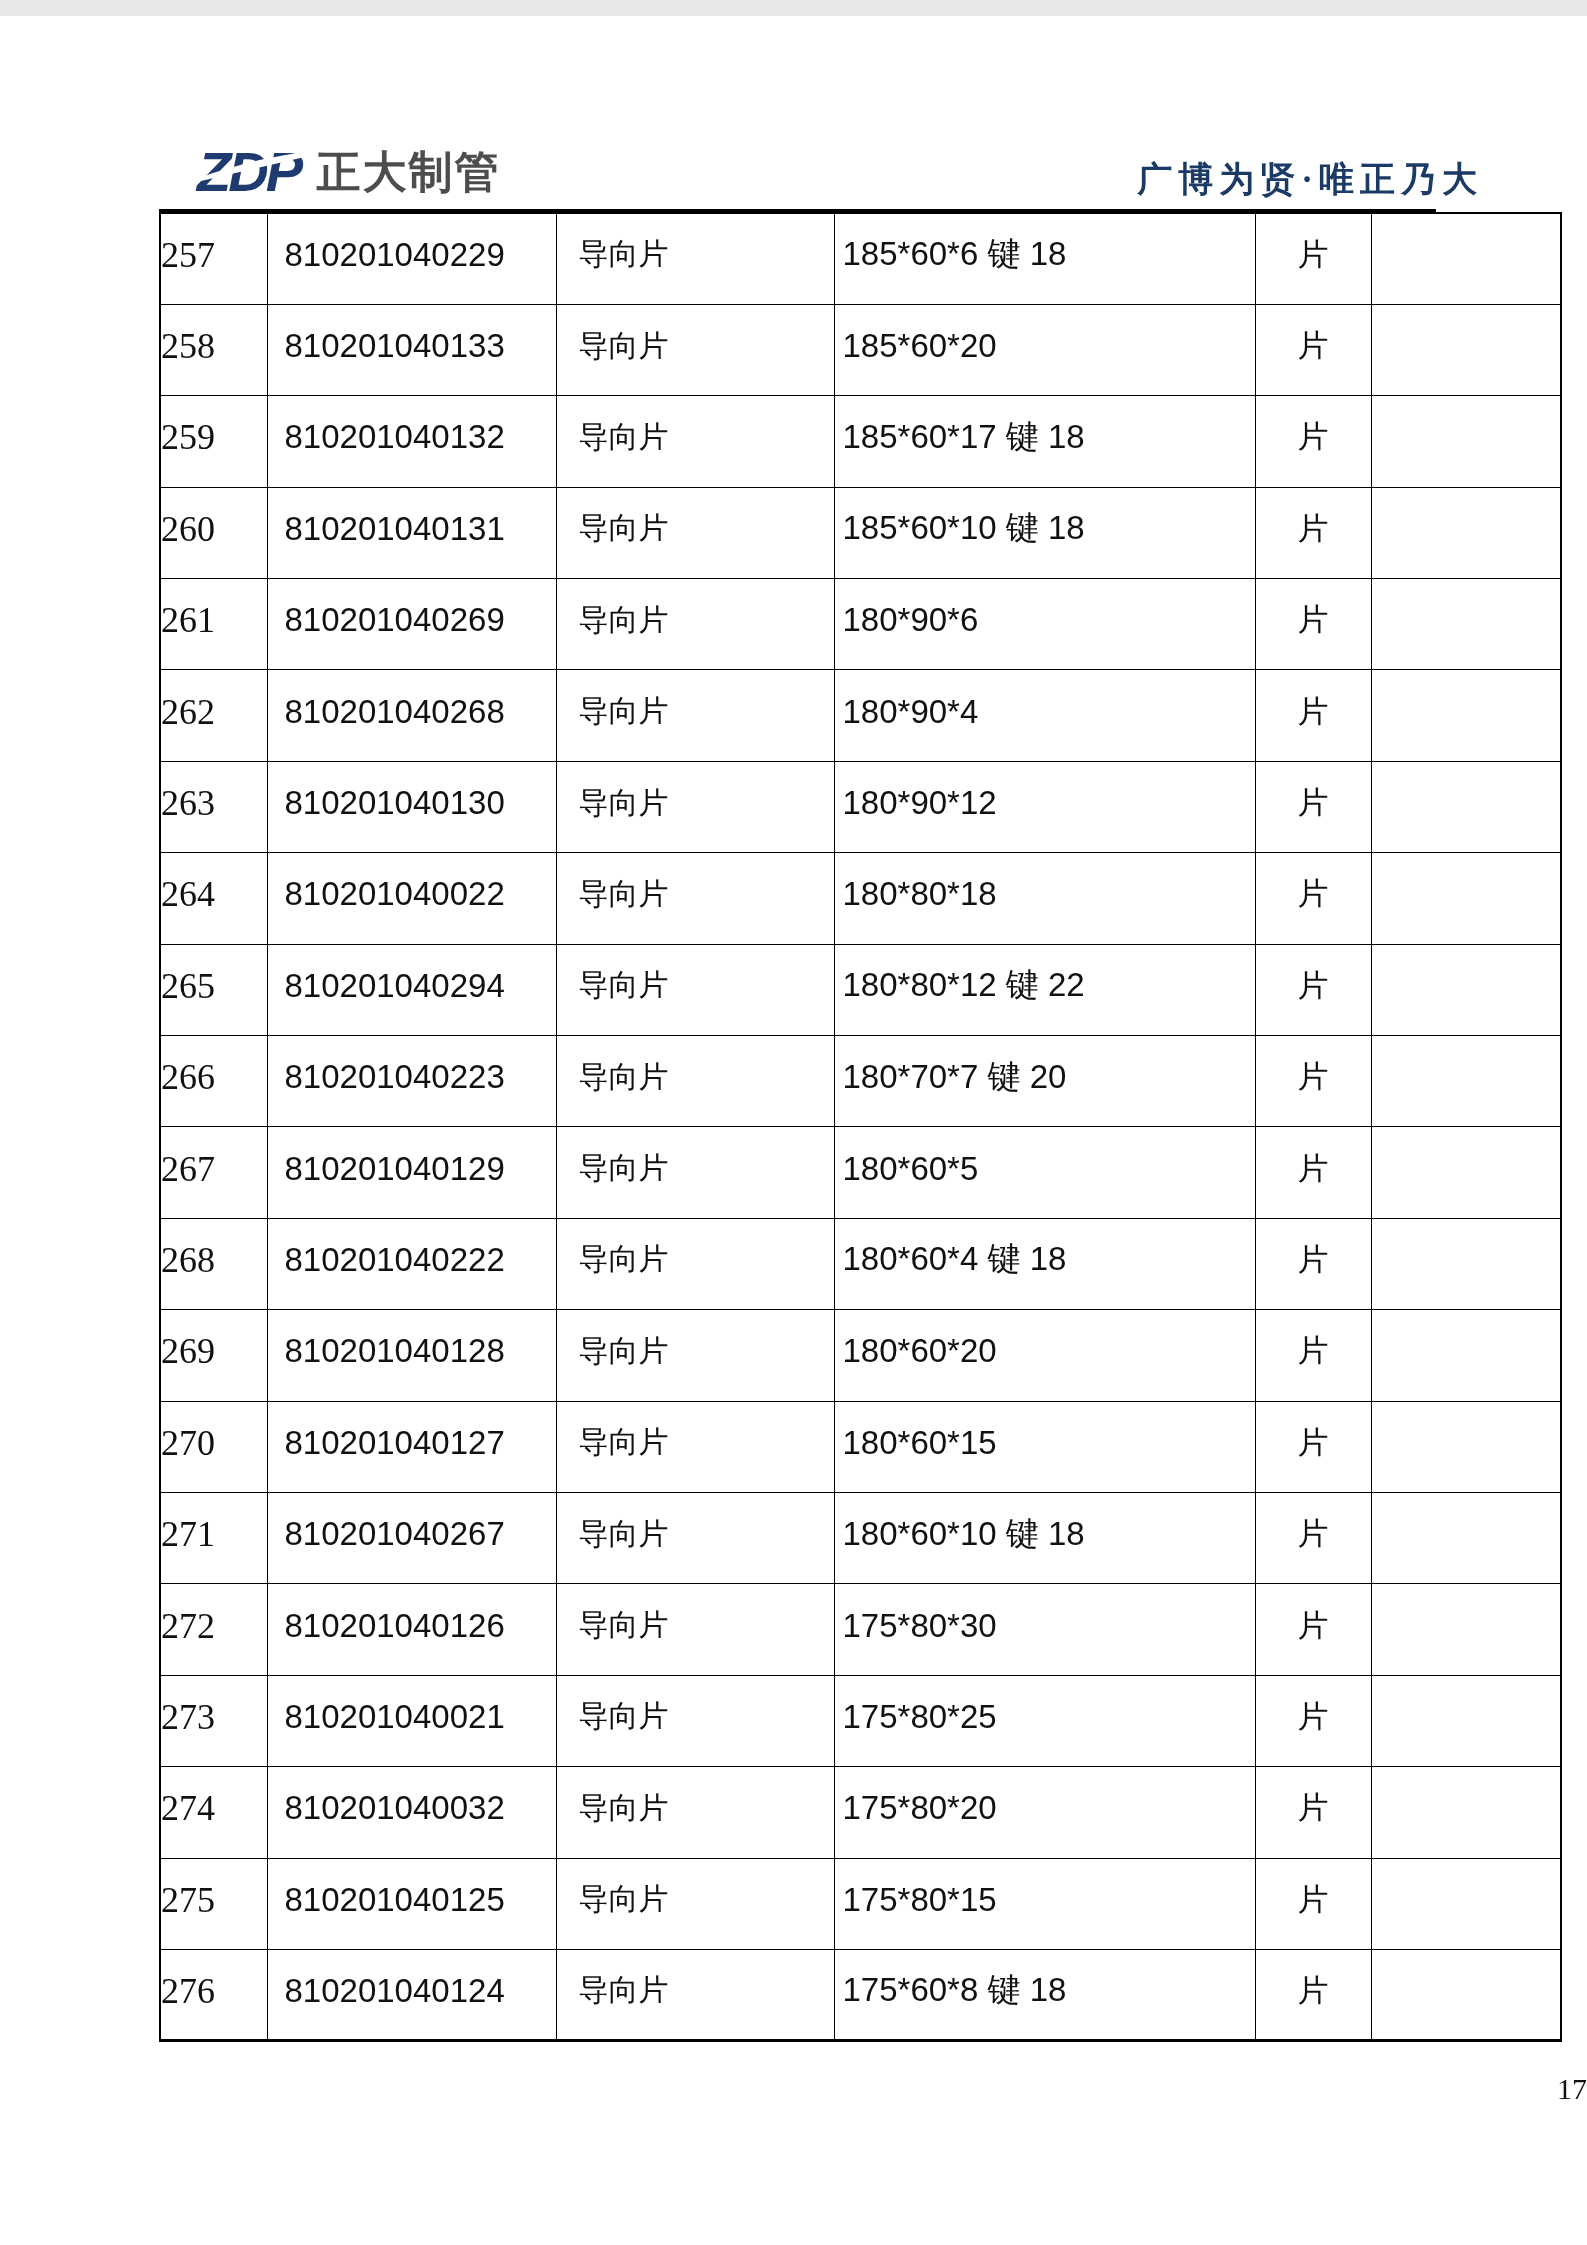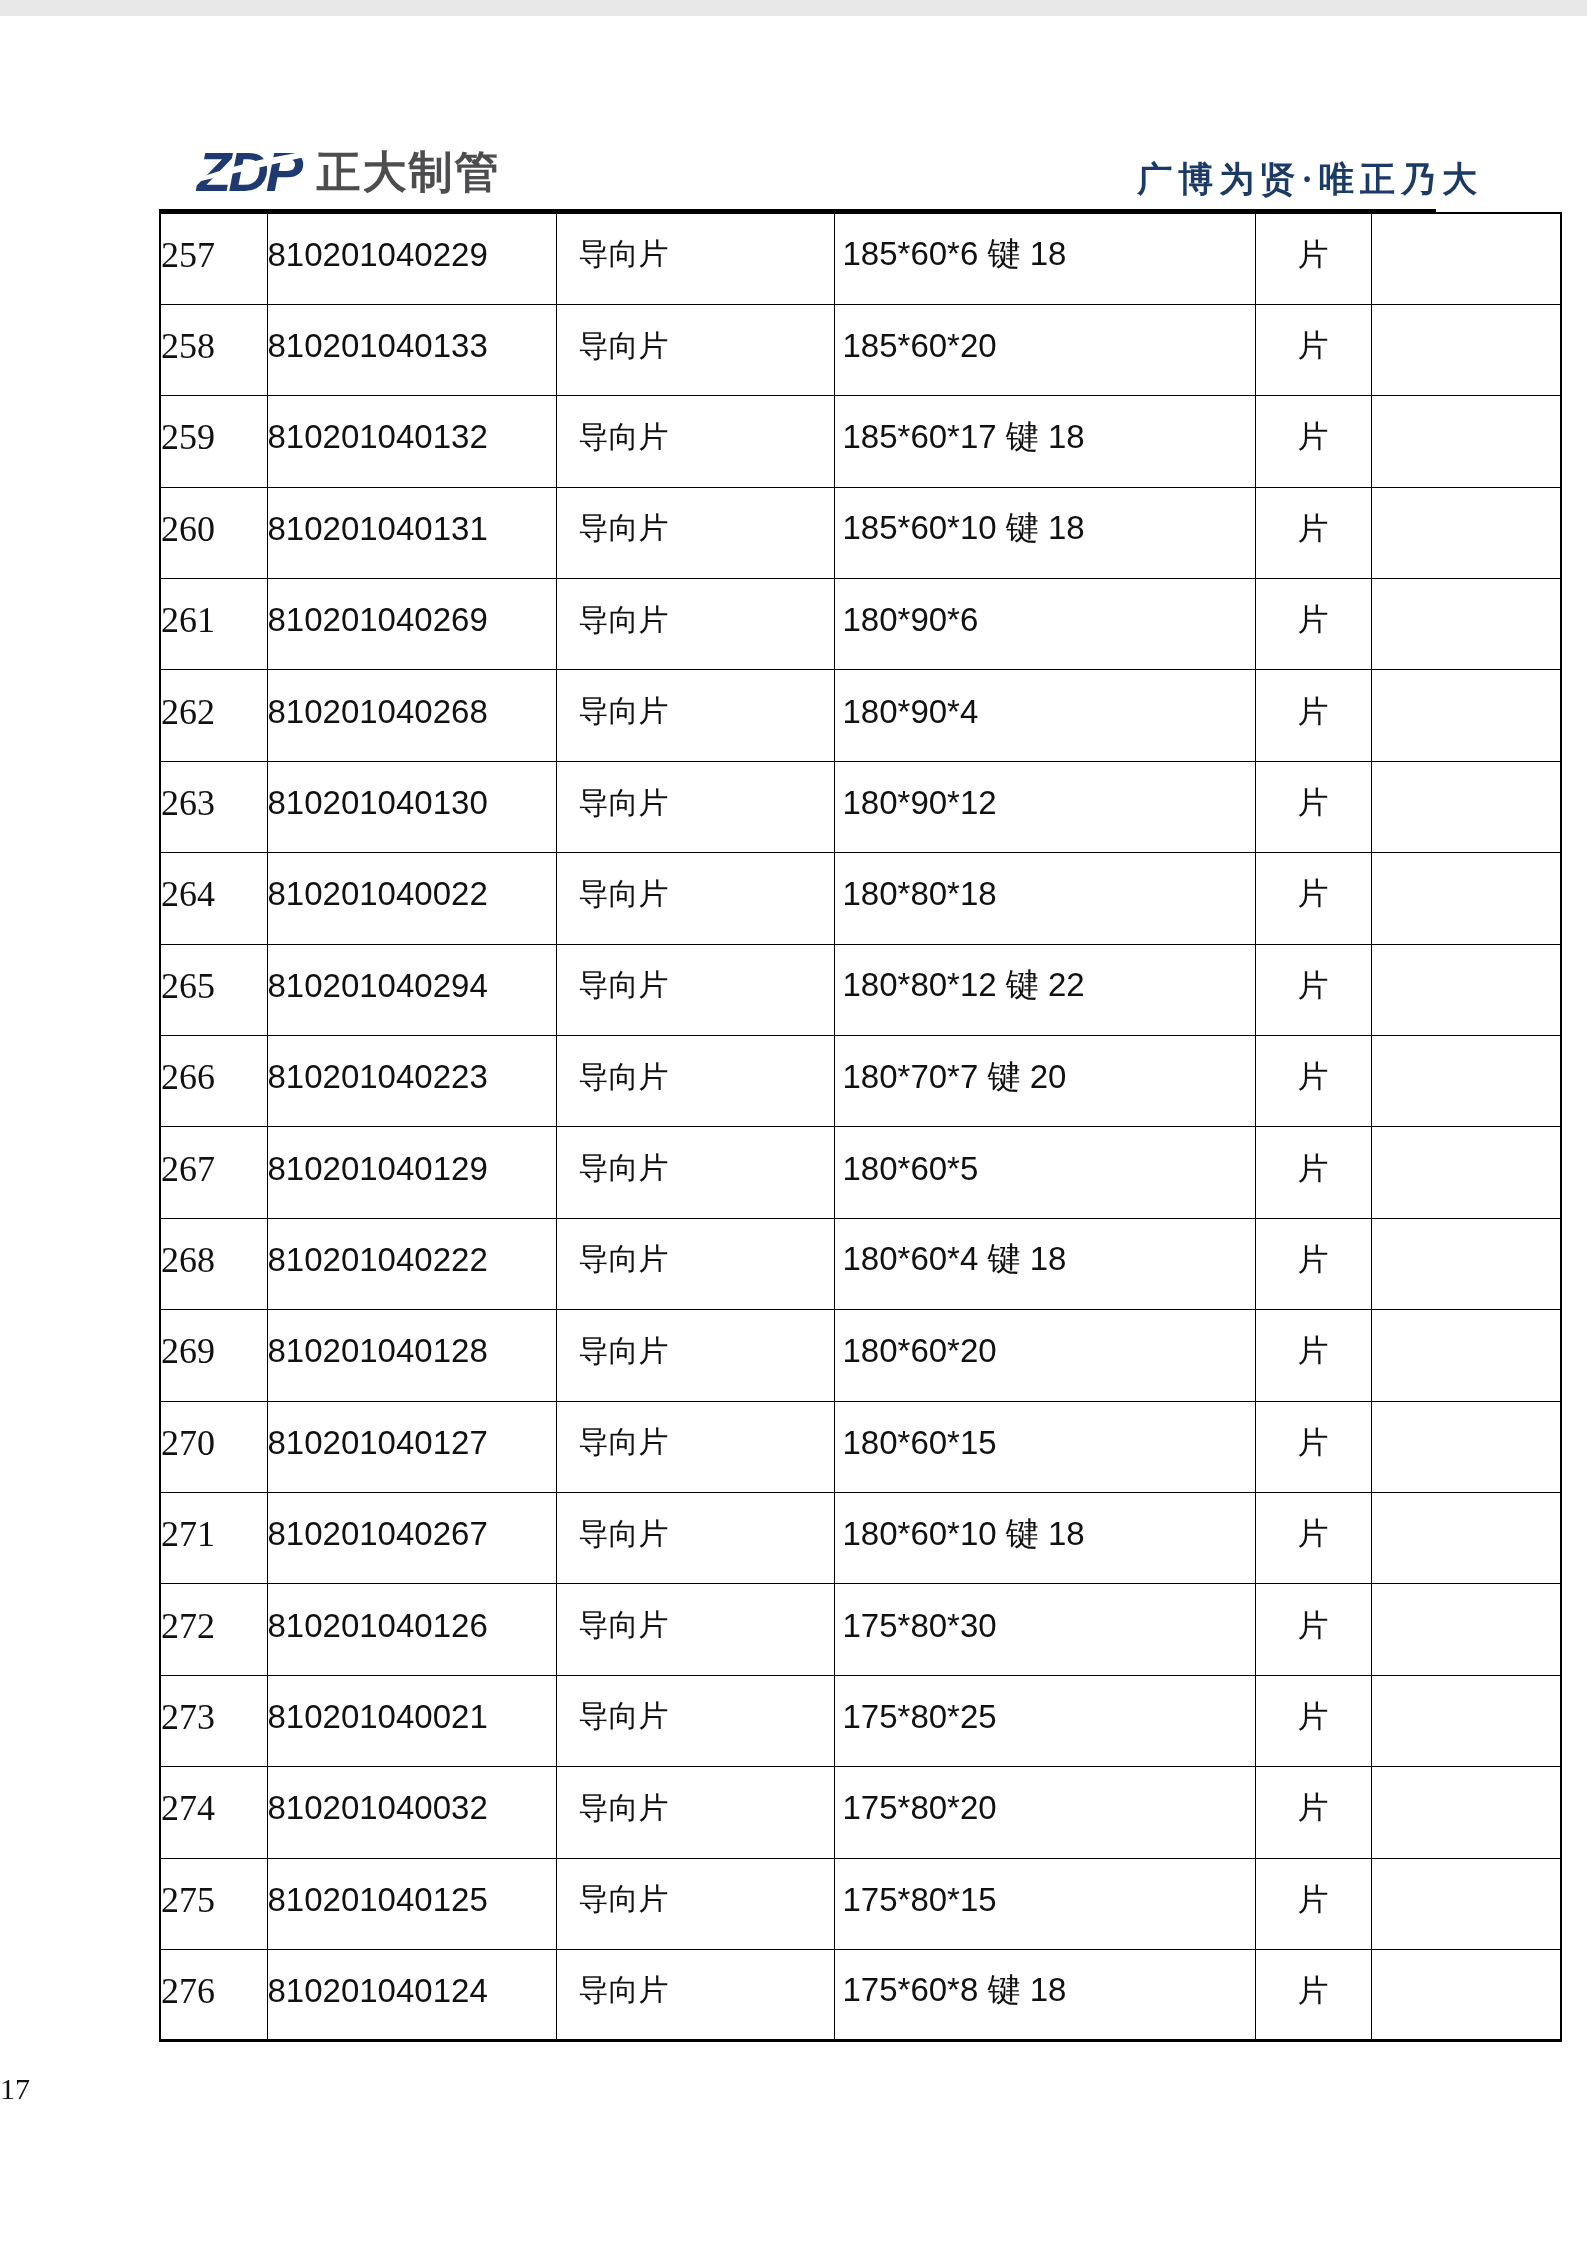--- a/index.html
+++ b/index.html
@@ -68,36 +68,36 @@
     height:91.4px;
     vertical-align:middle;
     overflow:hidden;
     white-space:nowrap;
   }
   table.parts td span { position:relative; top:-4px; display:inline-block; }
 
   td.c-no   { text-align:left;
               font-family:"Liberation Serif","DejaVu Serif",serif;
               font-size:36px; }
-  td.c-code { font-size:33px; }
+  td.c-code { padding-left:17px; font-size:33px; }
   td.c-name { padding-left:22px;  font-size:30px; }
   td.c-spec { padding-left:8px; font-size:33px; }
   td.c-unit { text-align:center; font-size:31px; }
   td.c-remark { }
 
   
   .top-rule-thick {
     position:absolute; left:159px; top:193px;
     width:1277px; height:5px; background:#000;
   }
 
   
   .footer {
     position:absolute; left:0; top:2056px; width:1587px;
-    text-align:left;
+    text-align:right;
     font-family:"Liberation Serif","DejaVu Serif",serif;
     font-size:30px; color:#111;
   }
 </style>
 </head>
 <body>
 
 <div class="page">
 
   <div class="logo-wrap">

